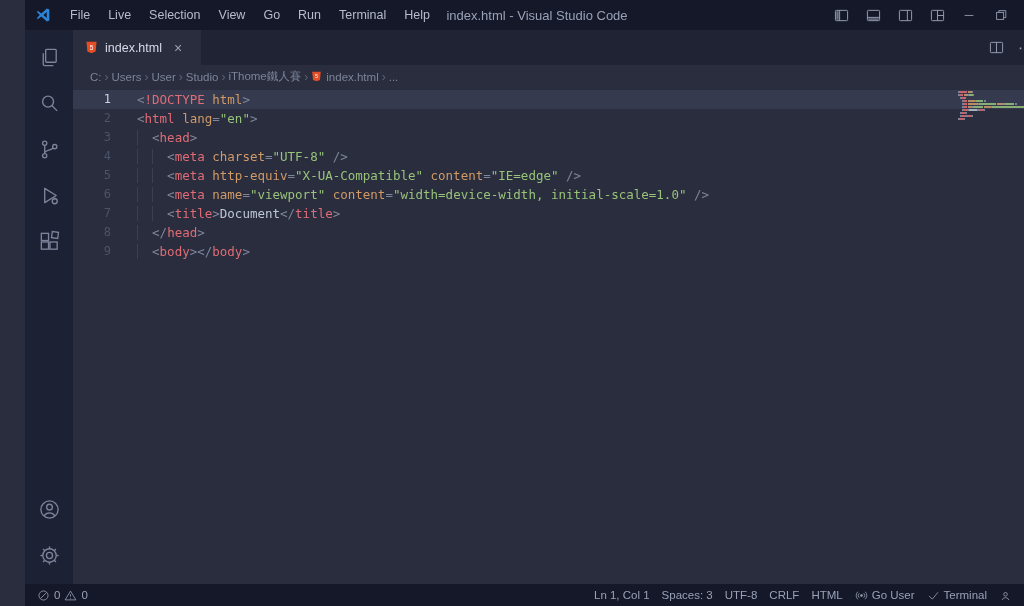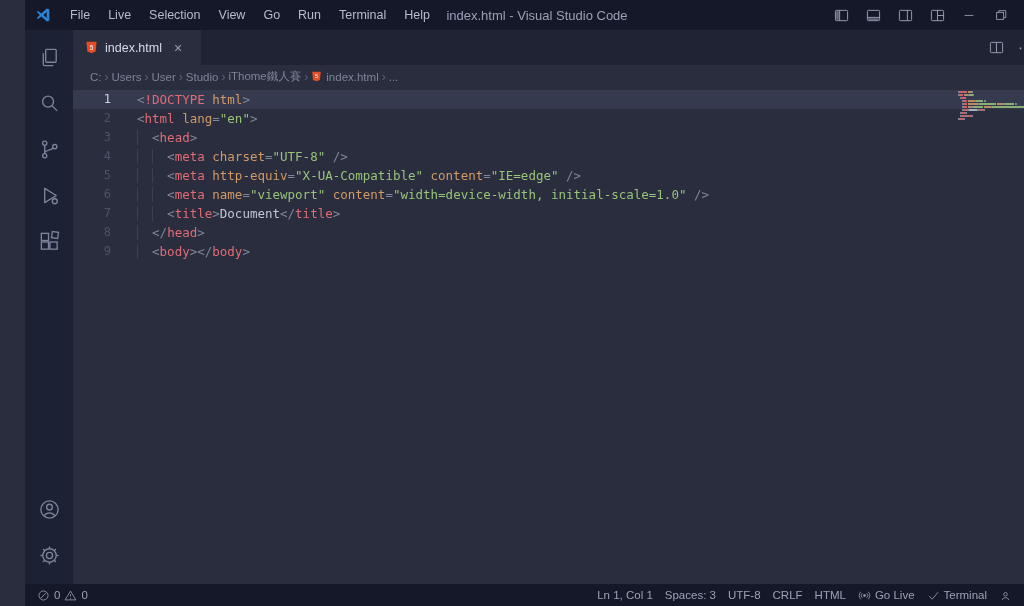--- a/index.html
+++ b/index.html
@@ -308,21 +308,21 @@
       <span class="sb-item">UTF-8</span>
       <span class="sb-item">CRLF</span>
       <span class="sb-item">HTML</span>
       <span class="sb-item">
         <span>
           <svg width="13" height="13" viewBox="0 0 16 16" fill="none" stroke="currentColor">
               <circle cx="8" cy="8" r="1.6" fill="currentColor" stroke="none"></circle>
               <path d="M5.2 10.8 a4 4 0 0 1 0-5.6 M10.8 5.2 a4 4 0 0 1 0 5.6 M3.4 12.6 a6.5 6.5 0 0 1 0-9.2 M12.6 3.4 a6.5 6.5 0 0 1 0 9.2"></path>
             </svg>
         </span>
-        <span>Go Live</span>
+        <span>Go User</span>
       </span>
       <span class="sb-item">
         <span>
           <svg width="13" height="13" viewBox="0 0 16 16" fill="none" stroke="currentColor">
               <path d="M2.5 8.5 L6.5 12.5 L13.5 4"></path>
             </svg>
         </span>
         <span>Terminal</span>
       </span>
       <span class="sb-item">

